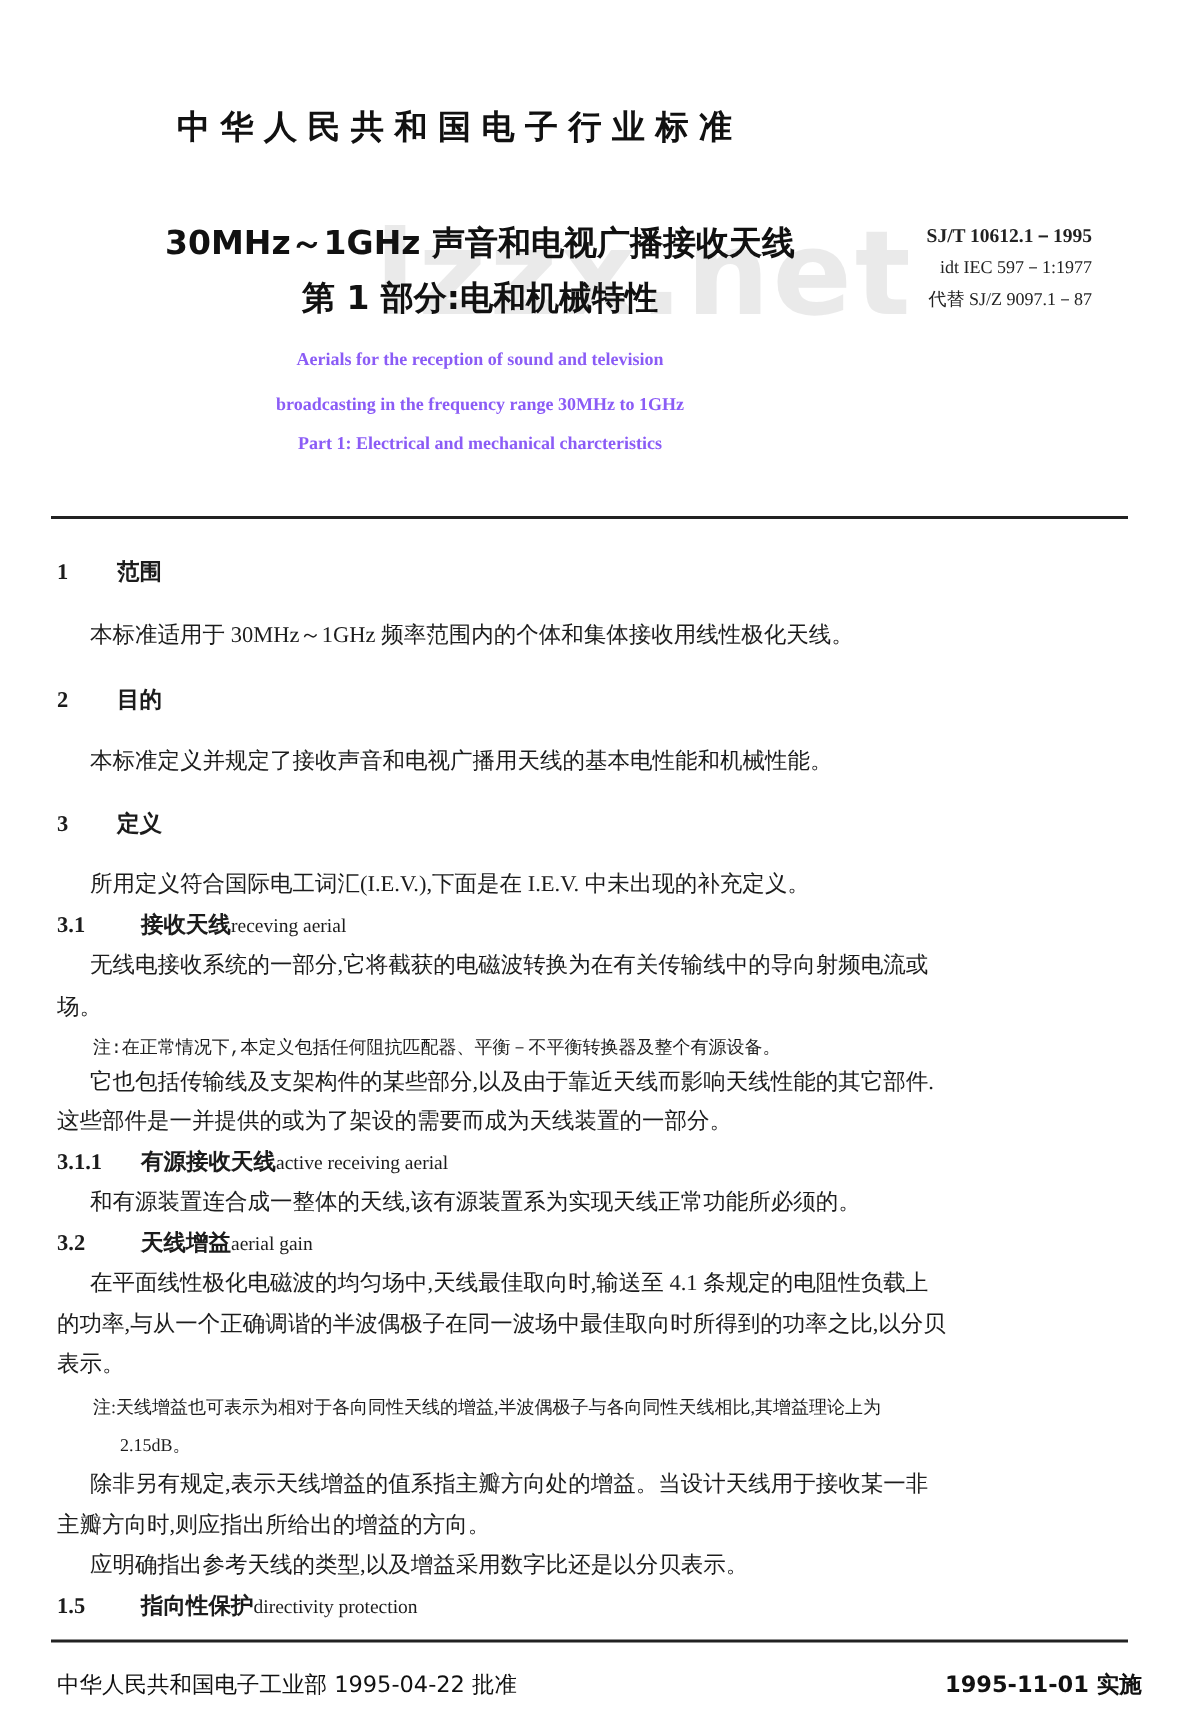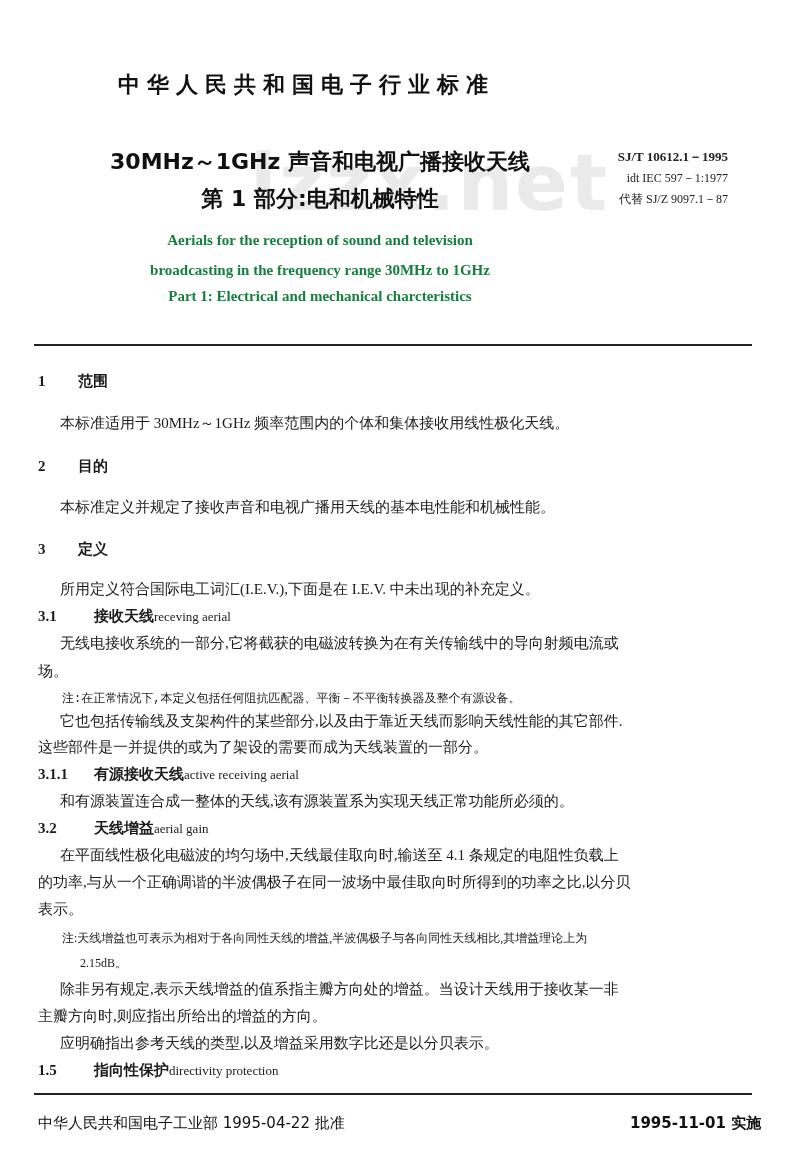--- a/index.html
+++ b/index.html
@@ -20,21 +20,21 @@
     .watermark {
       left: 250px; top: 138px; font-size: 78px; font-weight: bold;
       color: rgba(180,180,180,0.28); letter-spacing: 2px; font-family: "DejaVu Sans", sans-serif;
     }
     .std-codes { left: 568px; top: 148px; font-family: "Liberation Serif", serif; color: #222; }
     .std-codes div { text-align: right; width: 160px; }
     .code-main { font-size: 13px; font-weight: bold; }
     .code-sub { font-size: 12px; margin-top: 4px; }
     .title-en {
       left: 80px; width: 480px; text-align: center;
-      font-family: "Liberation Serif", serif; font-size: 15px; font-weight: bold; color: #15803d;
+      font-family: "Liberation Serif", serif; font-size: 12px; font-weight: bold; color: #8b5cf6;
     }
     .en-1 { top: 232px; }
     .en-2 { top: 262px; }
     .en-3 { top: 288px; }
     .rule { left: 34px; width: 718px; height: 0; border-top: 2px solid #222; }
     .rule-top { top: 344px; }
     .rule-bottom { top: 1093px; }
     .body-text { font-family: "Liberation Serif", serif; font-size: 15px; color: #1c1c1c; white-space: nowrap; }
     .heading { left: 38px; font-weight: bold; }
     .heading .num { display: inline-block; width: 40px; }

